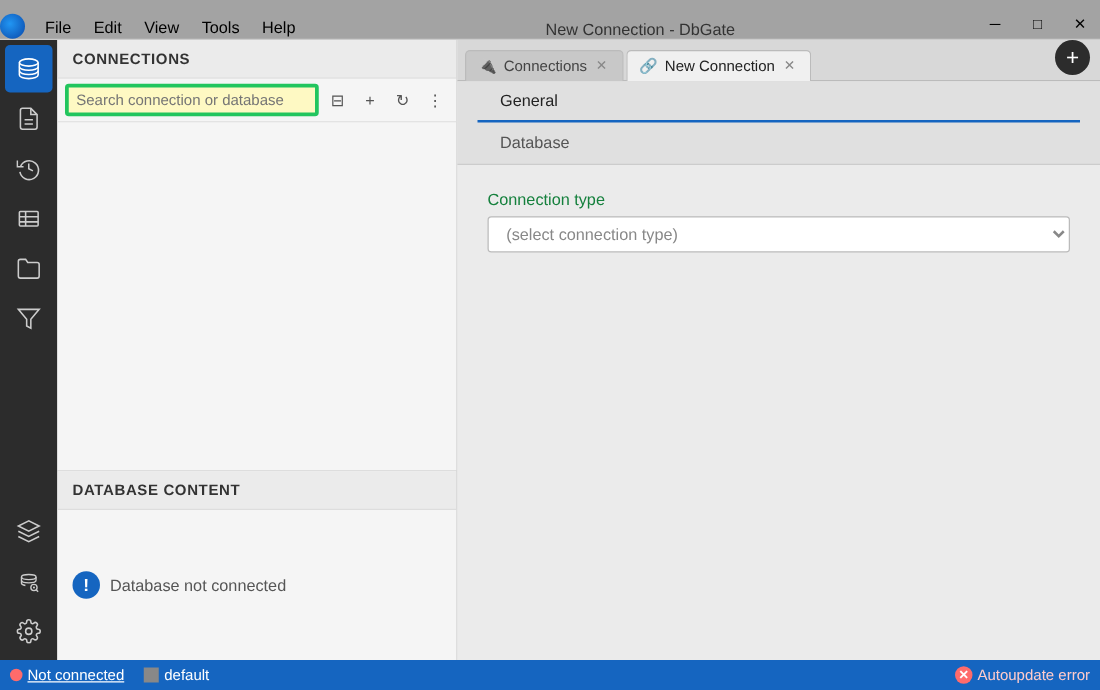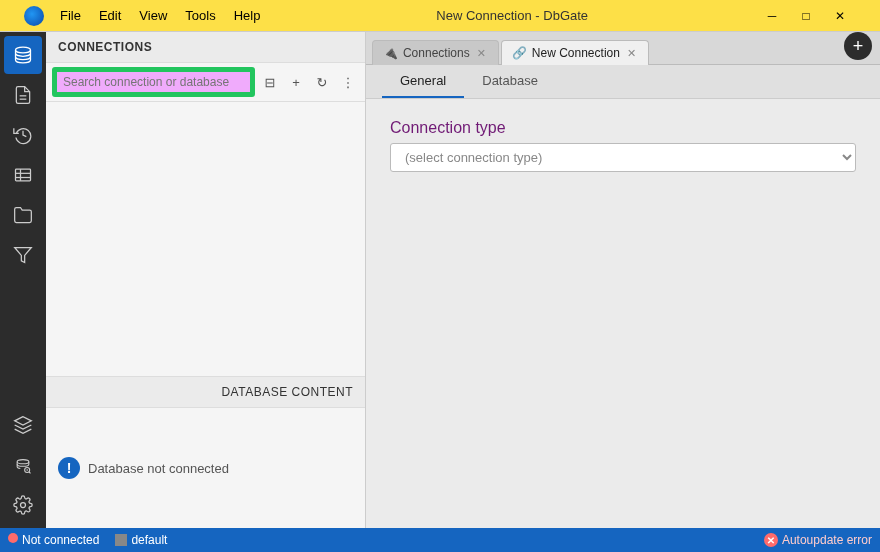--- a/index.html
+++ b/index.html
@@ -1,24 +1,24 @@
 <!DOCTYPE html>
 <html><head>
   <meta charset="utf-8">
   <style>
     * { box-sizing: border-box; margin: 0; padding: 0; }
     body { font-family: 'Segoe UI', sans-serif; font-size: 13px; background: #f0f0f0; width: 880px; height: 552px; overflow: hidden; display: flex; flex-direction: column; }
 
     
     .title-bar {
-      background: #fde047;
+      background: #a3a3a3;
       height: 32px;
       display: flex;
-      align-items: center;
-      padding: 0 24px;
+      align-items: flex-end;
+      padding: 0 0;
       border-bottom: 1px solid #ccc;
       user-select: none;
     }
     .title-bar-logo {
       width: 20px; height: 20px;
       background: radial-gradient(circle at 40% 40%, #2196F3, #0a47a9);
       border-radius: 50%;
       margin-right: 8px;
       flex-shrink: 0;
     }
@@ -100,49 +100,48 @@
     .sidebar-search-bar {
       display: flex;
       align-items: center;
       padding: 4px 6px;
       background: #f5f5f5;
       border-bottom: 1px solid #ddd;
       gap: 4px;
     }
     .sidebar-search-bar input {
       flex: 1;
-      border: 5px solid #22c55e;
-      background: #f0abfc;
+      border: 3px solid #22c55e;
+      background: #fef9c3;
       padding: 3px 6px;
       font-size: 12px;
       border-radius: 3px;
       outline: none;
     }
     .sidebar-search-bar .icon-btn {
       width: 22px; height: 22px;
       display: flex; align-items: center; justify-content: center;
       cursor: pointer;
       border-radius: 3px;
       color: #555;
       font-size: 13px;
     }
     .sidebar-empty { flex: 1; background: #f5f5f5; }
     .sidebar-db-section {
       border-top: 1px solid #ddd;
     }
     .sidebar-db-header {
       padding: 8px 12px;
-      font-weight: 400;
+      font-weight: 700;
       font-size: 12px;
       letter-spacing: 0.5px;
       color: #333;
       background: #ebebeb;
       border-bottom: 1px solid #ddd;
       text-transform: uppercase;
-      text-align: right;
     }
     .sidebar-db-content {
       padding: 10px 12px;
       display: flex;
       align-items: center;
       gap: 8px;
       color: #555;
       background: #f5f5f5;
       height: 120px;
     }
@@ -220,20 +219,21 @@
       margin-bottom: 4px;
       line-height: 1;
     }
 
     
     .inner-tab-bar {
       display: flex;
       background: #e0e0e0;
       border-bottom: 1px solid #ccc;
       padding: 0 16px;
+      flex-direction: column;
     }
     .inner-tab {
       padding: 8px 18px;
       cursor: pointer;
       font-size: 13px;
       color: #555;
       border-bottom: 2px solid transparent;
     }
     .inner-tab.active {
       color: #222;
@@ -241,22 +241,22 @@
       font-weight: 500;
     }
 
     
     .form-area {
       flex: 1;
       padding: 20px 24px;
       background: #ebebeb;
     }
     .form-field-label {
-      font-size: 16px;
-      color: #701a75;
+      font-size: 13px;
+      color: #15803d;
       margin-bottom: 6px;
     }
     .form-select {
       width: 100%;
       padding: 5px 10px;
       font-size: 13px;
       border: 1px solid #bbb;
       background: white;
       border-radius: 3px;
       appearance: auto;
@@ -270,21 +270,23 @@
       background: #1565c0;
       display: flex;
       align-items: center;
       padding: 0 8px;
       font-size: 12px;
       color: white;
       gap: 16px;
     }
     .status-item {
       display: flex;
+      align-items: center;
       gap: 4px;
+      text-decoration: underline;
     }
     .status-dot {
       width: 10px; height: 10px;
       border-radius: 50%;
       background: #ff6b6b;
       flex-shrink: 0;
     }
     .status-spacer { flex: 1; }
     .status-error {
       display: flex;

